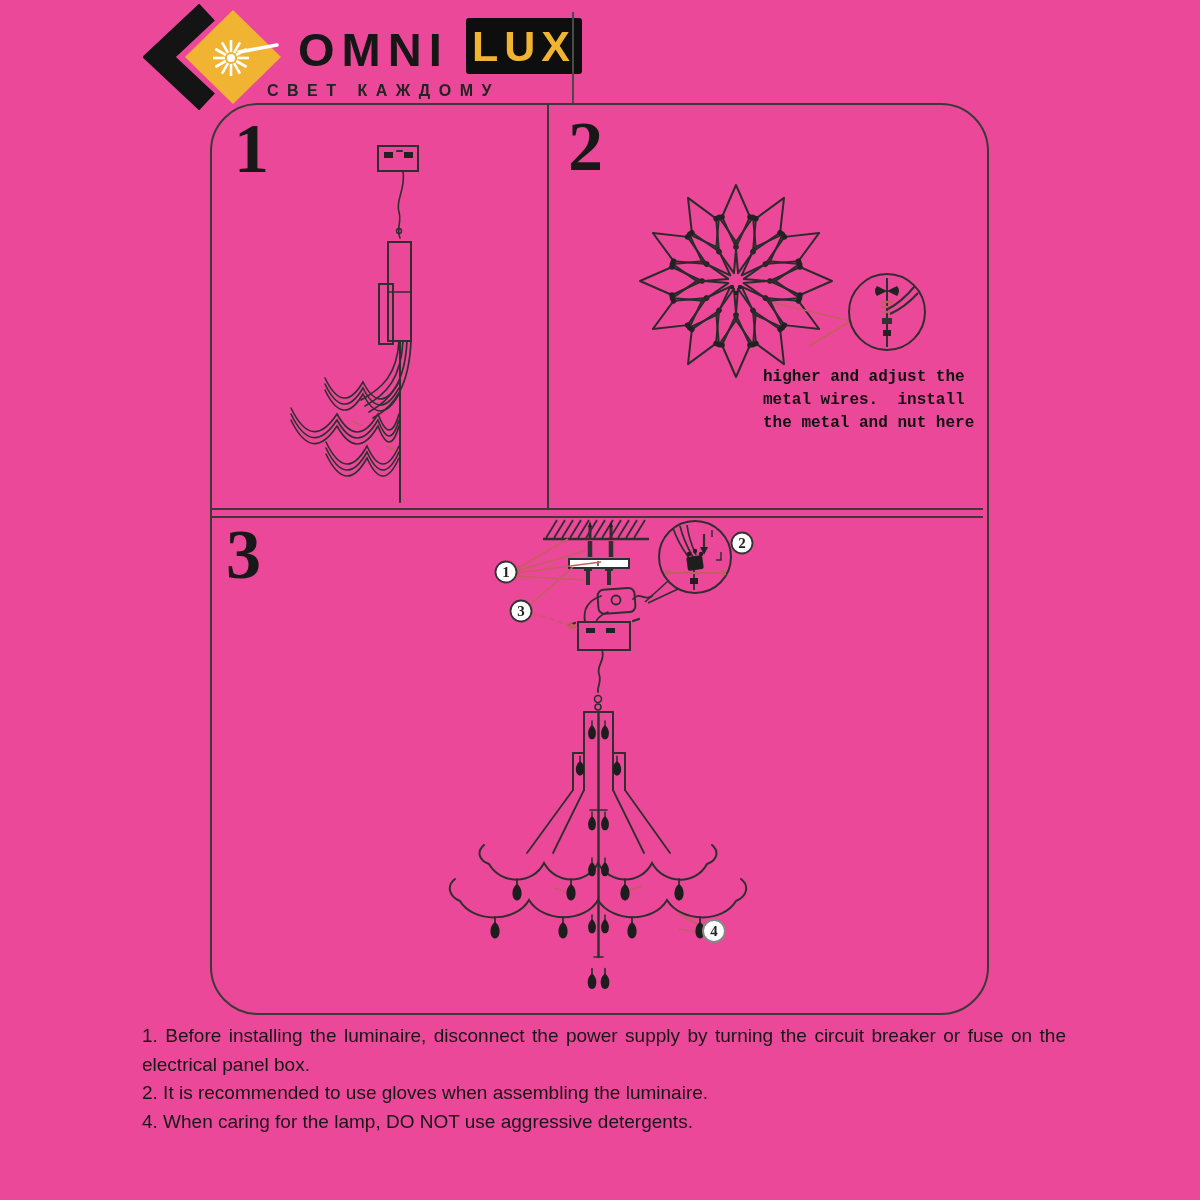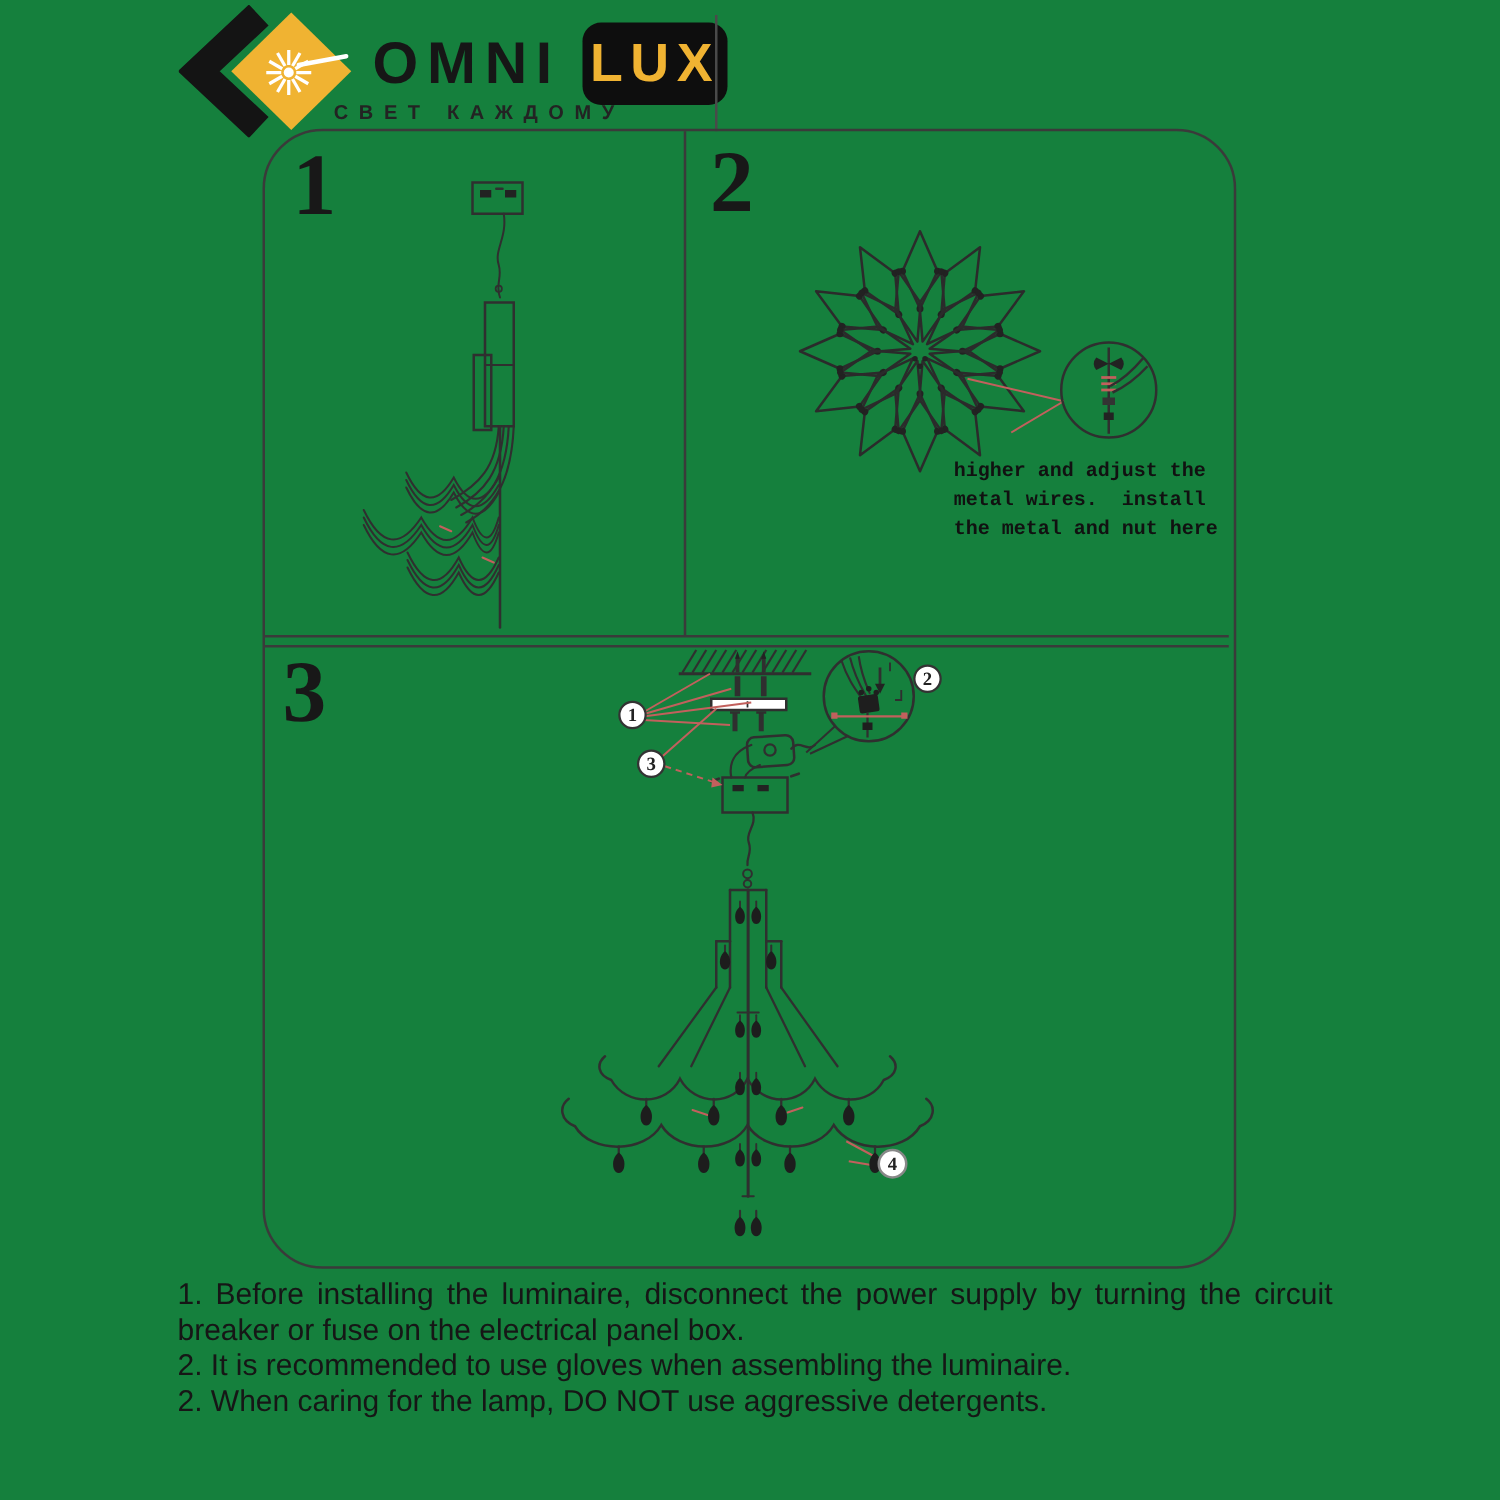--- a/index.html
+++ b/index.html
@@ -1,24 +1,24 @@
 <!DOCTYPE html>
 <html><head>
 <meta charset="utf-8">
 <style>
   html,body{margin:0;padding:0;background:#ffffff;}
-  .stage{position:relative;width:1200px;height:1200px;background:#15803d;overflow:hidden;
+  .stage{position:relative;width:1200px;height:1200px;background:#ec4899;overflow:hidden;
          font-family:"Liberation Sans",sans-serif;color:#1a1a1a;}
   
   .logo-mark{position:absolute;left:143px;top:4px;}
   .brand{position:absolute;left:298px;top:22px;font-size:47px;font-weight:bold;
          letter-spacing:7px;color:#161616;}
-  .brand-box{position:absolute;left:466px;top:18px;width:116px;height:66px;background:#0e0e0e;
+  .brand-box{position:absolute;left:466px;top:18px;width:116px;height:56px;background:#0e0e0e;
              color:#f0b332;font-size:43px;font-weight:bold;letter-spacing:6px;
-             display:flex;align-items:center;justify-content:center;border-radius:15px;}
+             display:flex;align-items:center;justify-content:center;border-radius:3px;}
   .tagline{position:absolute;left:267px;top:82px;font-size:16px;font-weight:600;
            letter-spacing:8.5px;color:#232323;}
   .hdr-rule{position:absolute;left:572px;top:12px;width:2px;height:93px;background:#4a4a4a;}
   .model{position:absolute;left:582px;top:20px;width:416px;text-align:center;
          font-size:46px;font-weight:bold;letter-spacing:0.5px;color:#111;}
   
   .panel{position:absolute;left:210px;top:103px;width:775px;height:908px;
          border:2.5px solid #3a3a3a;border-radius:48px;}
   .div-v{position:absolute;left:547px;top:105px;width:2px;height:404px;background:#3a3a3a;}
   .div-h1{position:absolute;left:212px;top:508px;width:771px;height:1.5px;background:#3a3a3a;}
@@ -27,21 +27,21 @@
              font-size:70px;color:#181818;line-height:1;}
   #lab1{left:234px;top:114px;} #lab2{left:568px;top:112px;} #lab3{left:226px;top:520px;}
   
   .overlay{position:absolute;left:0;top:0;width:1200px;height:1200px;}
   
   .note{position:absolute;left:763px;top:366px;font-family:"Liberation Mono",monospace;
         font-weight:bold;font-size:16px;line-height:23px;color:#111;}
   .note div{white-space:pre;}
   
   .footer{position:absolute;left:142px;top:1022px;width:924px;}
-  .footer p{margin:0;font-size:24px;line-height:28.5px;color:#161616;}
+  .footer p{margin:0;font-size:19px;line-height:28.5px;color:#161616;}
   .footer p.just{text-align:justify;}
 </style>
 </head>
 <body>
 
 <div class="stage">
 
   <svg class="logo-mark" width="150" height="106" viewBox="0 0 150 106">
     <defs>
       <g id="lray">
@@ -337,16 +337,16 @@
 
   <div class="note">
     <div>higher and adjust the</div>
     <div>metal wires.  install</div>
     <div>the metal and nut here</div>
   </div>
 
   <div class="footer">
     <p class="just">1. Before installing the luminaire, disconnect the power supply by turning the circuit breaker or fuse on the electrical panel box.</p>
     <p>2. It is recommended to use gloves when assembling the luminaire.</p>
-    <p>2. When caring for the lamp, DO NOT use aggressive detergents.</p>
+    <p>4. When caring for the lamp, DO NOT use aggressive detergents.</p>
   </div>
 
 </div>
 
 </body></html>

